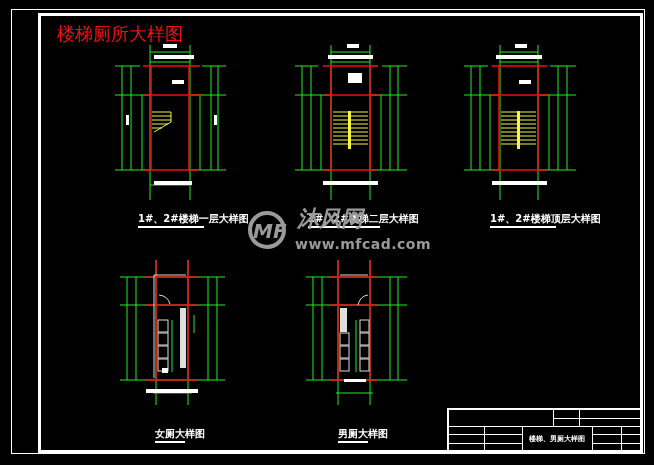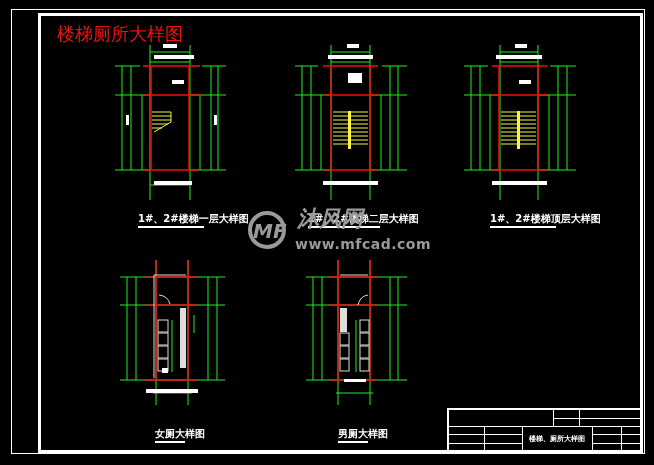--- a/index.html
+++ b/index.html
@@ -266,14 +266,14 @@
   <div class="tbc" style="left:143px;top:24px;width:49px;border-top-width:1px;"></div>
   <div class="tbc" style="left:0;top:33px;width:73px;border-top-width:1px;"></div>
   <div class="tbc" style="left:143px;top:33px;width:49px;border-top-width:1px;"></div>
   <div class="tbc" style="left:104px;top:0;width:88px;top:8px;border-top-width:1px;"></div>
   <div class="tbc" style="left:104px;top:0;height:16px;border-left-width:1px;"></div>
   <div class="tbc" style="left:130px;top:0;height:16px;border-left-width:1px;"></div>
   <div class="tbc" style="left:35px;top:16px;height:26px;border-left-width:1px;"></div>
   <div class="tbc" style="left:73px;top:16px;height:26px;border-left-width:1px;"></div>
   <div class="tbc" style="left:143px;top:16px;height:26px;border-left-width:1px;"></div>
   <div class="tbc" style="left:172px;top:16px;height:26px;border-left-width:1px;"></div>
-  <div class="abs" id="tb-title">楼梯、厕所大样图</div>
+  <div class="abs" id="tb-title">楼梯、男厕大样图</div>
 </div>
 
 </body></html>

